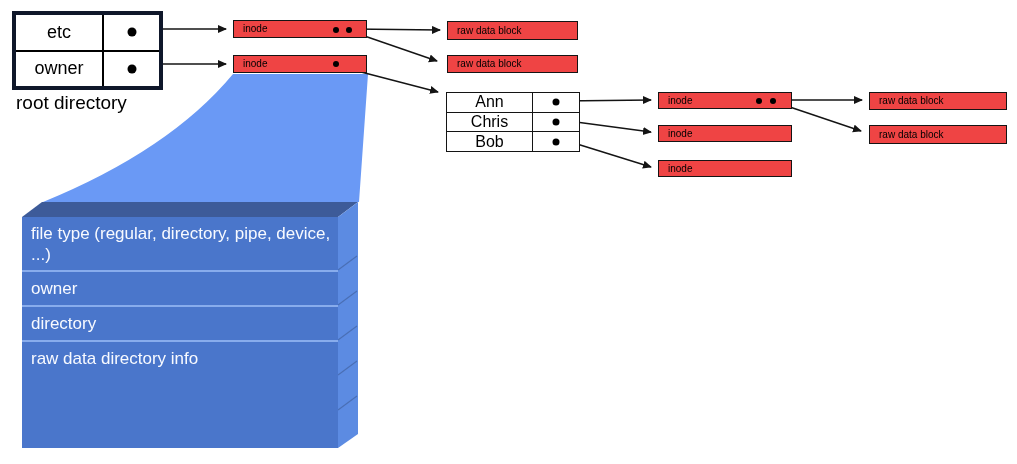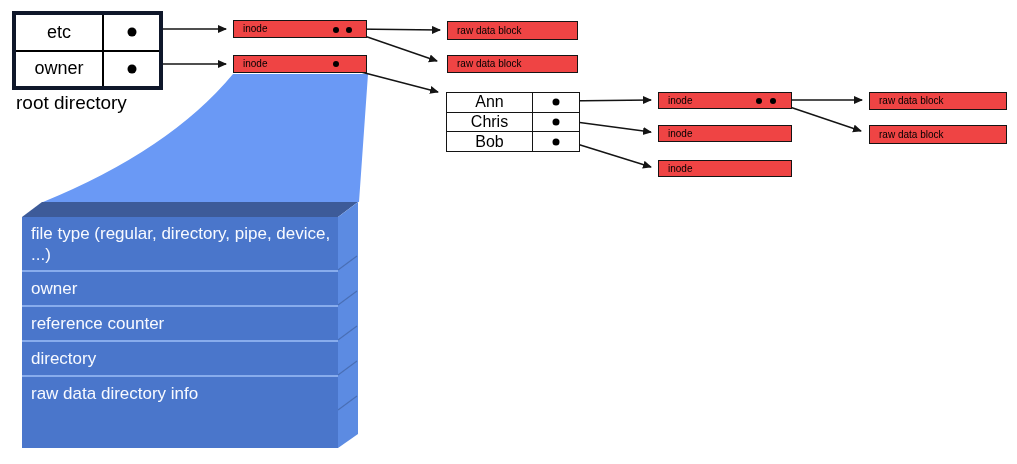--- a/index.html
+++ b/index.html
@@ -164,18 +164,17 @@
   <div class="nodebox" style="left:869px;top:92px;width:138px;height:18px;">
     <span class="lbl">raw data block</span>
   </div>
   <div class="nodebox" style="left:869px;top:125px;width:138px;height:19px;">
     <span class="lbl">raw data block</span>
   </div>
 
   <div class="inode-detail">
     <div class="drow dr0">file type (regular, directory, pipe, device, ...)</div>
     <div class="drow dr1">owner</div>
-    <div class="drow dr3">reference counter</div>
     <div class="drow dr4">directory</div>
     <div class="drow dr5">raw data directory info</div>
   </div>
 
 </div>
 
 </body></html>

